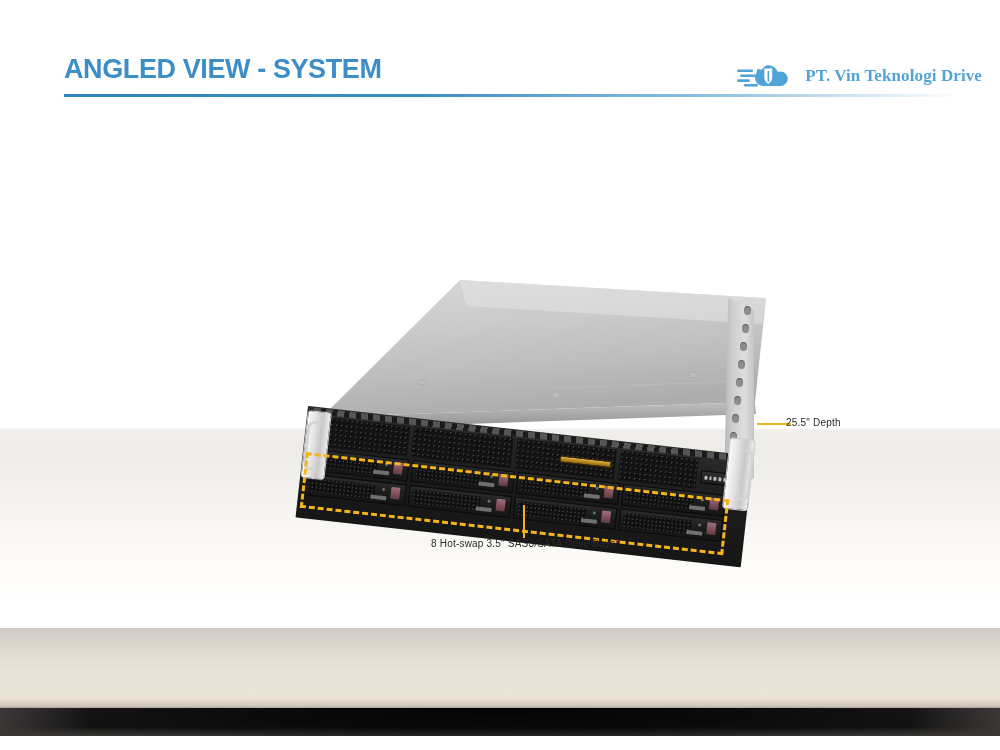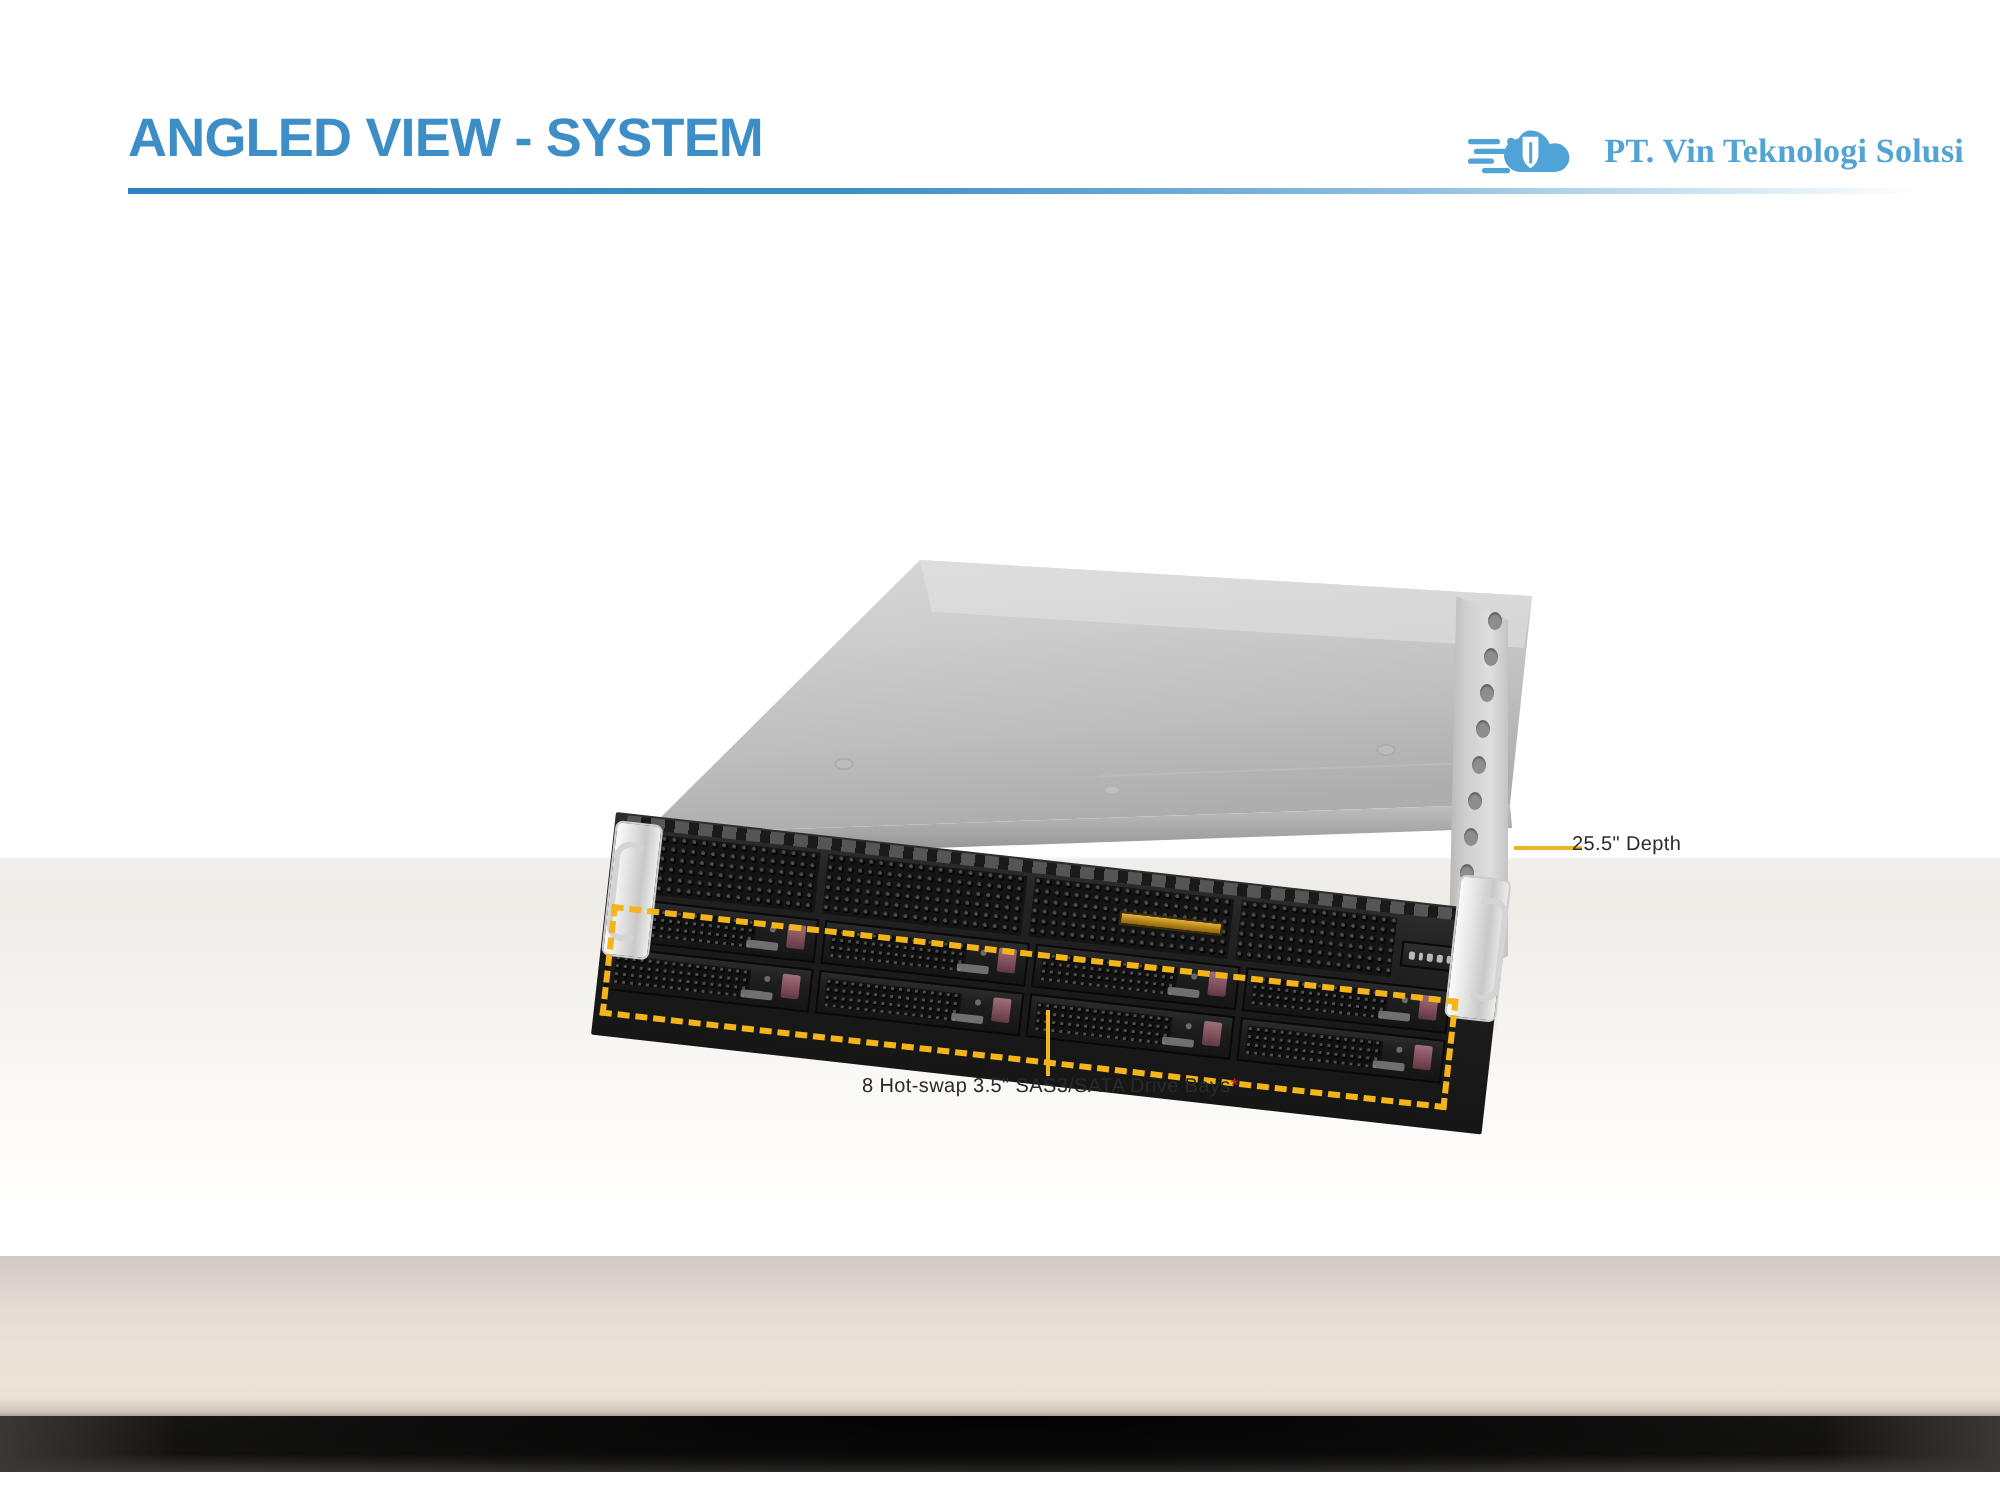--- a/index.html
+++ b/index.html
@@ -341,21 +341,21 @@
           <rect x="0" y="20.3" width="13" height="2.6" rx="1.3"></rect>
           <rect x="7" y="25.0" width="14" height="2.6" rx="1.3"></rect>
           <circle cx="21.5" cy="11.8" r="1.9"></circle>
           <circle cx="22.5" cy="21.6" r="1.9"></circle>
         </g>
         <path d="M31 6.2c4.6 0 8.5 2.9 9.9 6.9 0.8-0.3 1.6-0.5 2.5-0.5 4 0 7.3 3.2 7.3 7.2s-3.3 7.2-7.3 7.2H26.5c-4.7 0-8.5-3.8-8.5-8.4 0-4.3 3.2-7.8 7.3-8.3C26.6 8 28.6 6.2 31 6.2z" fill="#4fa3d6"></path>
         <path d="M27.3 9.4h7.9v9.1c0 2.8-1.8 5.2-3.95 6.6-2.15-1.4-3.95-3.8-3.95-6.6z" fill="#ffffff"></path>
         <path d="M30.6 12.1h1.5v10.6h-1.5z" fill="#4fa3d6"></path>
       </svg>
     </div>
-    <div class="logo-text">PT. Vin Teknologi Solusi</div>
+    <div class="logo-text">PT. Vin Teknologi Drive</div>
   </div>
 
   <div class="server">
 
     <div class="server-shadow"></div>
 
     <div class="lid">
       <svg viewBox="0 0 490 190" width="490" height="190" xmlns="http://www.w3.org/2000/svg" aria-hidden="true">
         <defs>
           <linearGradient id="lidg" x1="0" y1="0" x2="0.25" y2="1">

